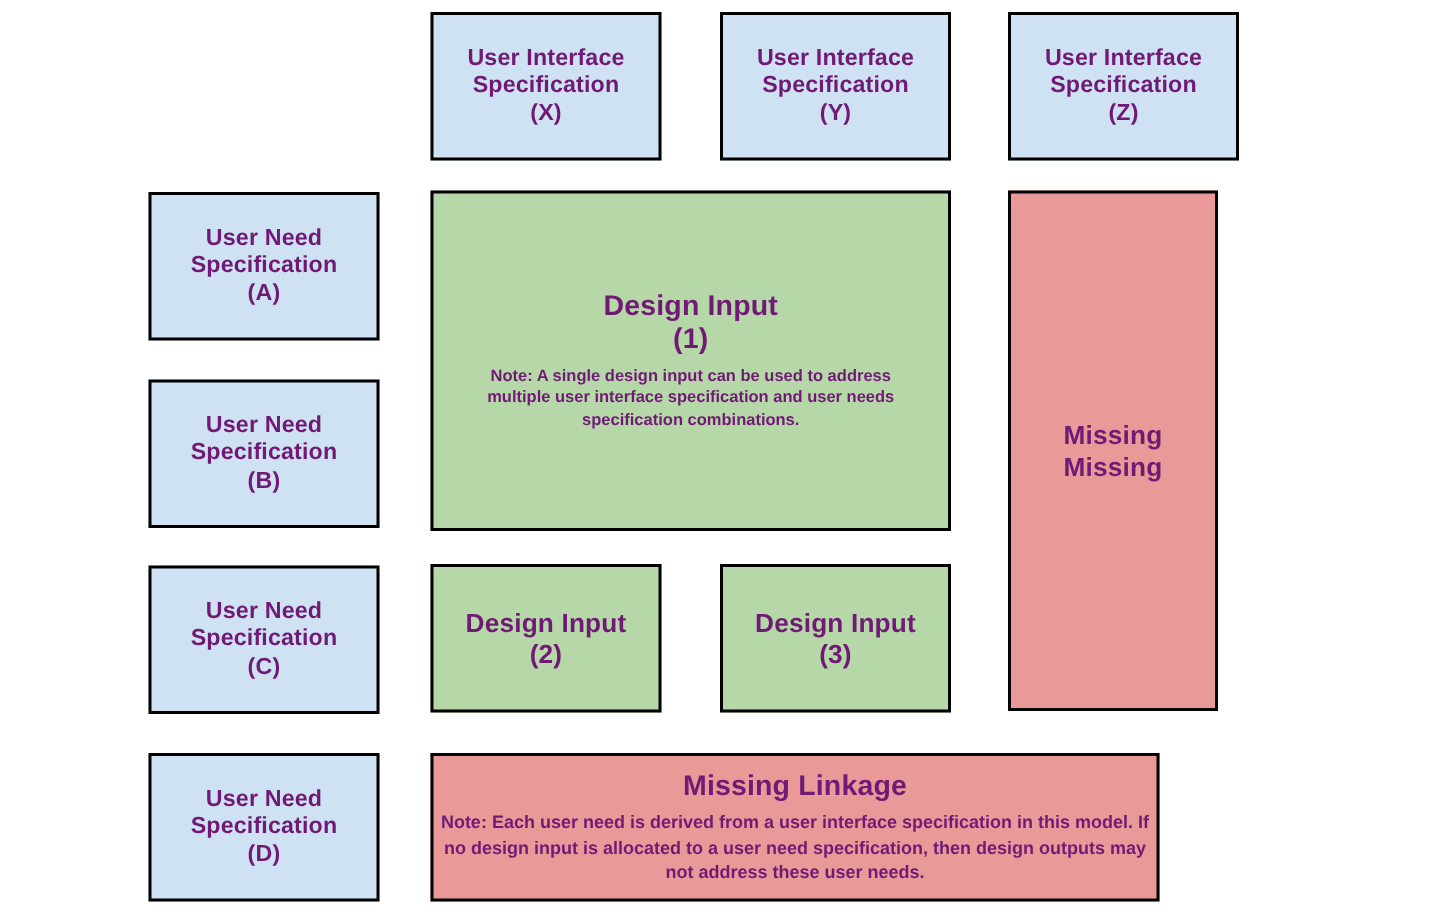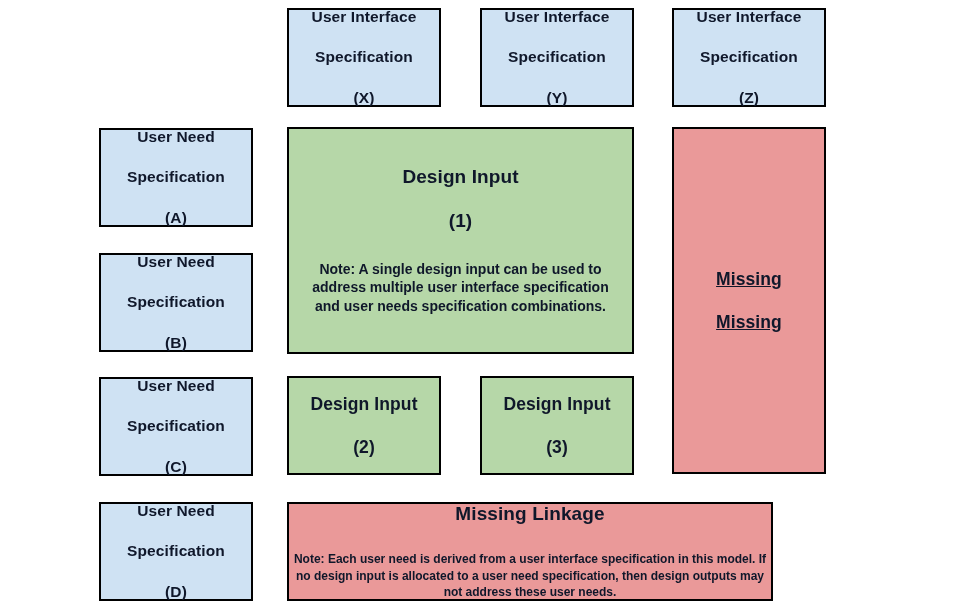--- a/index.html
+++ b/index.html
@@ -21,40 +21,39 @@
   }
   .box {
     position: absolute;
     box-sizing: border-box;
     border: 2px solid #000000;
     display: flex;
     flex-direction: column;
     align-items: center;
     justify-content: center;
     text-align: center;
-    color: #0f172a;
+    color: #701a75;
     padding: 2px 0;
-    gap: 22px;
   }
   .blue  { background: #cfe2f3; }
   .green { background: #b6d7a8; justify-content: center; }
   .red   { background: #ea9999; }
 
   .title {
     font-weight: bold;
     line-height: 1.18;
     letter-spacing: 0.1px;
   }
   .t-15 { font-size: 15.5px; }
   .t-17 { font-size: 17.5px; }
   .t-19 { font-size: 19px; }
 
   .note {
     font-weight: bold;
-    font-size: 14px;
+    font-size: 11px;
     line-height: 1.32;
     margin-top: 5px;
   }
   .note-wide {
     font-size: 12px;
     line-height: 1.35;
     margin-top: 4px;
   }
   .note-narrow {
     font-size: 9.8px;
@@ -111,21 +110,21 @@
     <div class="title t-15">Specification</div>
     <div class="title t-15">(D)</div>
   </div>
 
   <div class="box green" style="left:287px; top:127px; width:347px; height:227px;">
     <div class="title t-19">Design Input</div>
     <div class="title t-19">(1)</div>
     <div class="note w-note-1">Note: A single design input can be used to address multiple user interface specification and user needs specification combinations.</div>
   </div>
 
-  <div class="box red" style="left:672px; top:127px; width:154px; height:347px;text-decoration:underline;">
+  <div class="box red" style="left:672px; top:127px; width:140px; height:347px;">
     <div class="title t-17">Missing</div>
     <div class="title t-17">Missing</div>
   </div>
 
   <div class="box green" style="left:287px; top:376px; width:154px; height:99px;">
     <div class="title t-17">Design Input</div>
     <div class="title t-17">(2)</div>
   </div>
 
   <div class="box green" style="left:480px; top:376px; width:154px; height:99px;">

